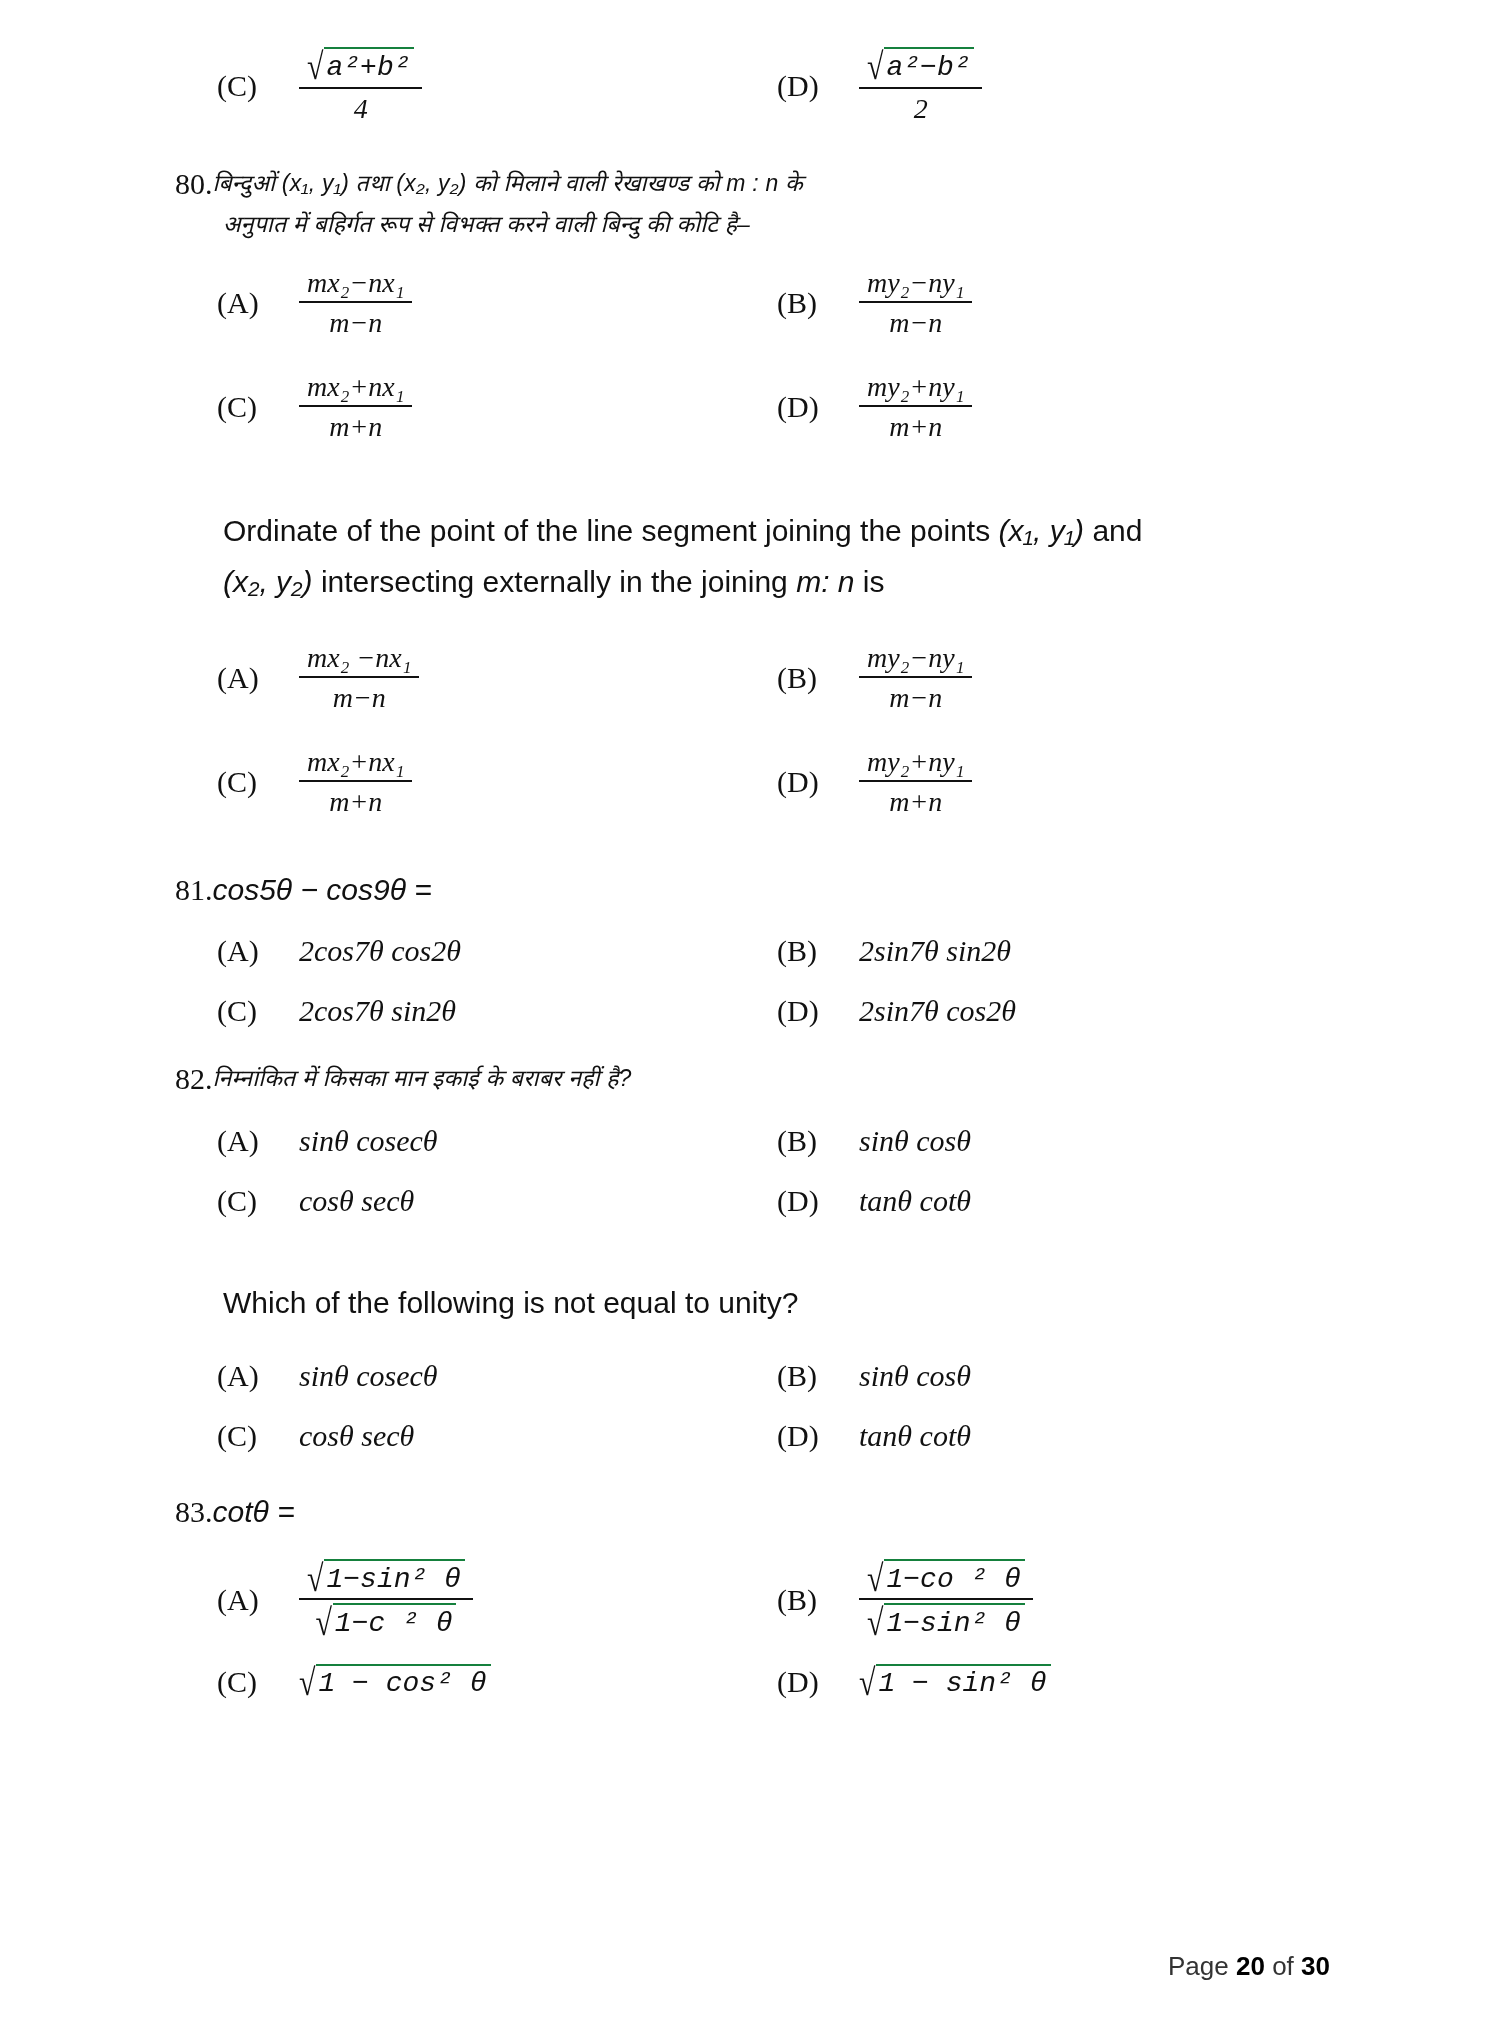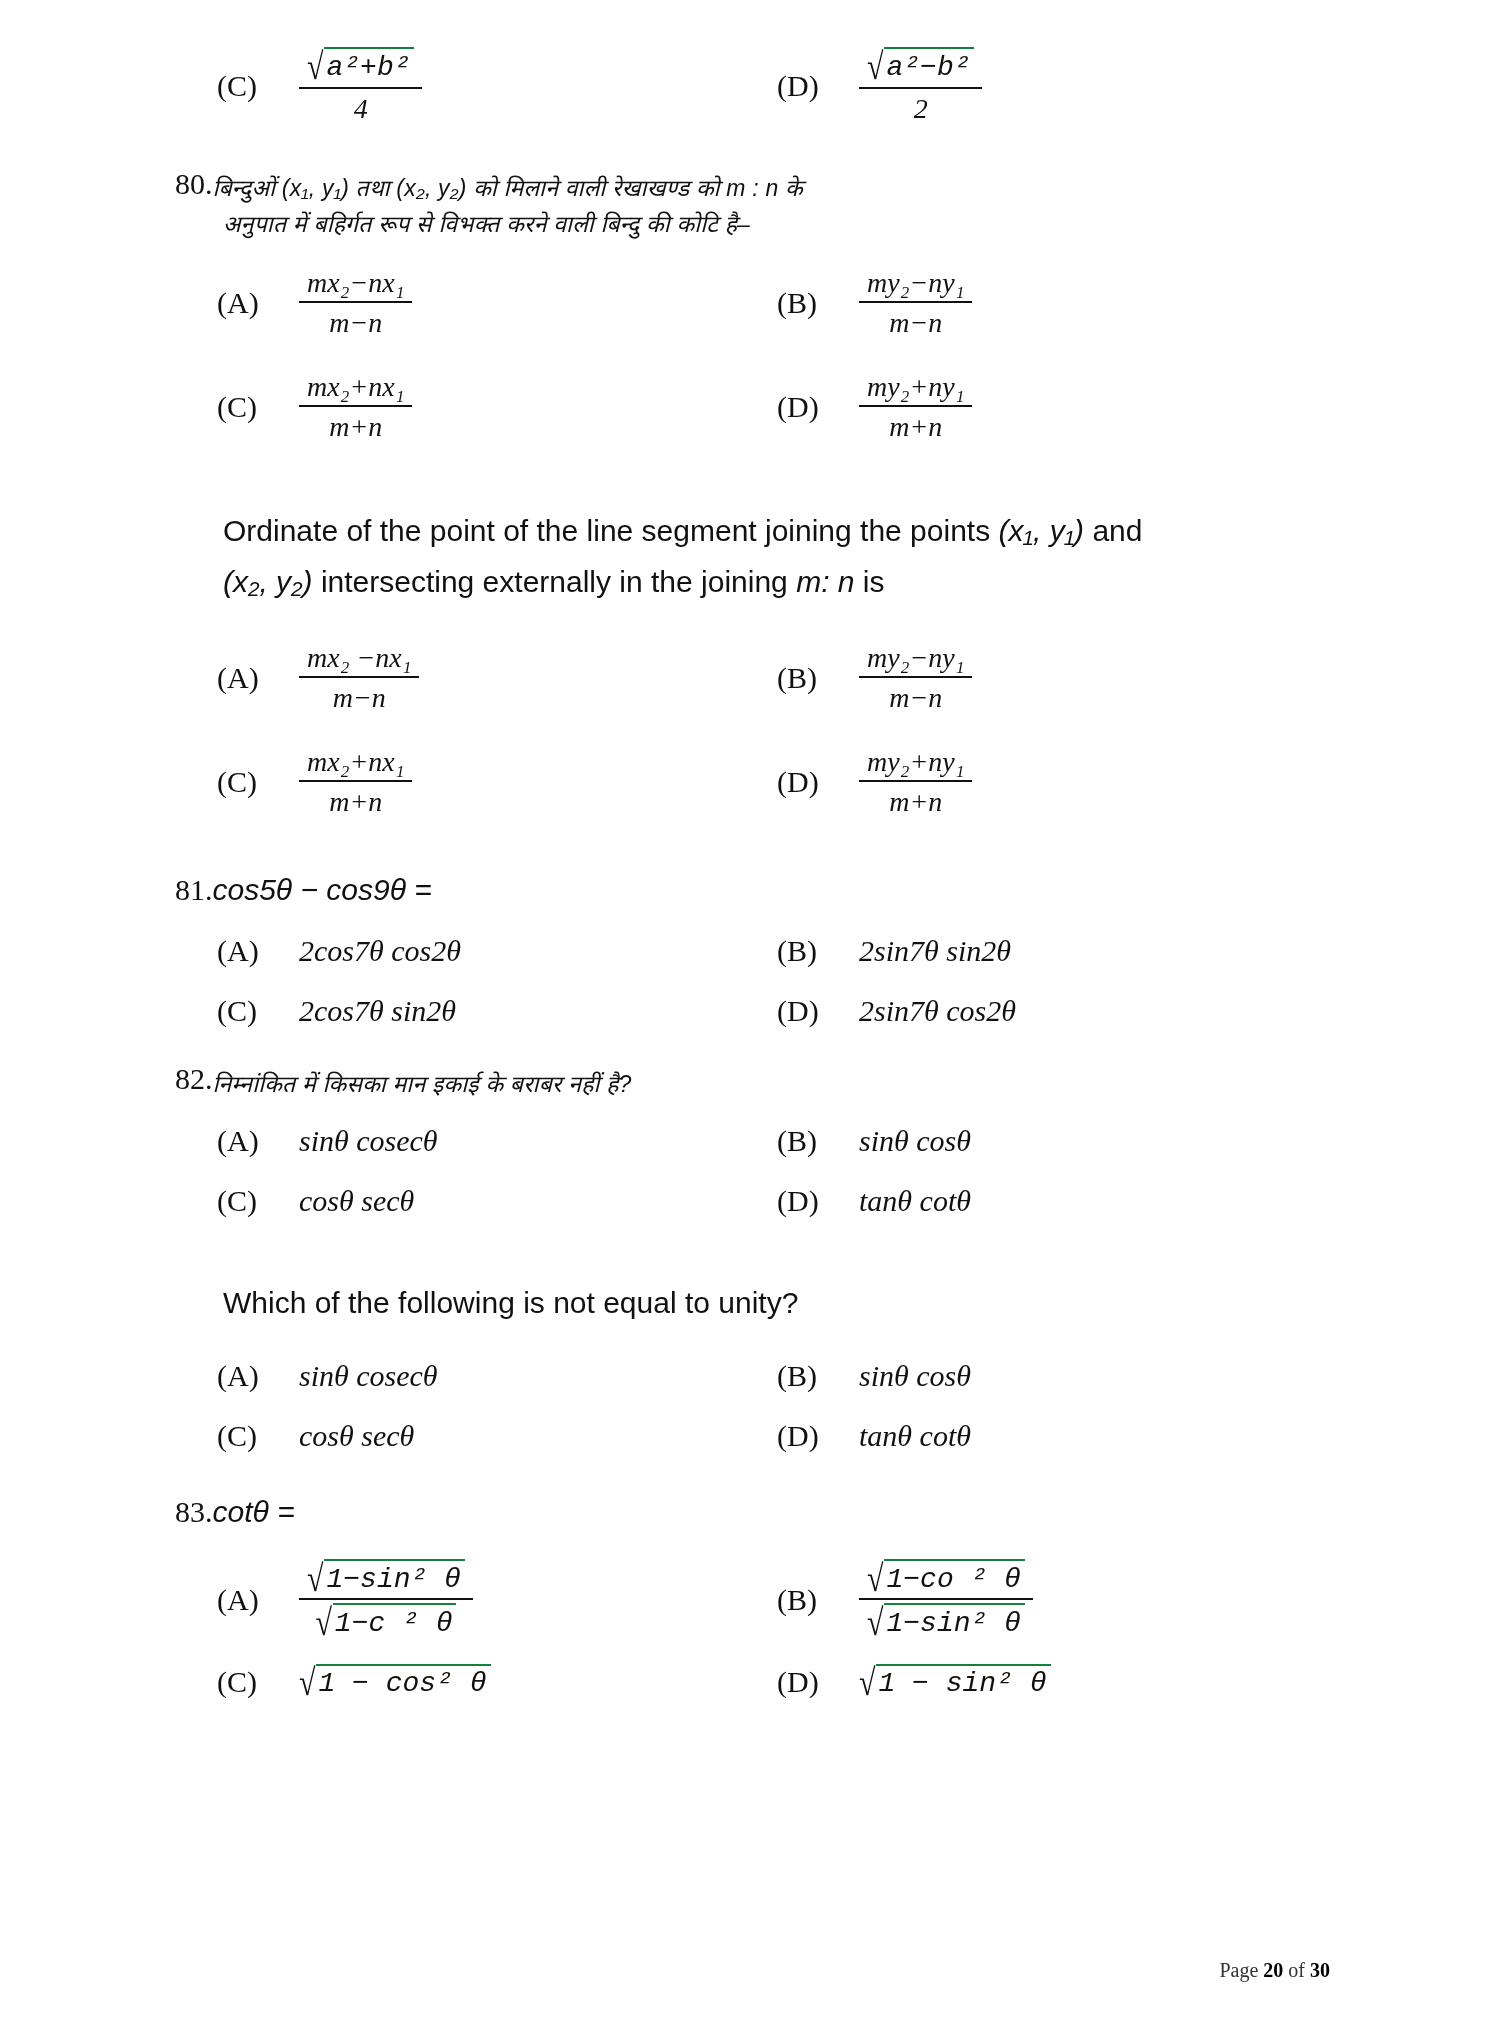--- a/index.html
+++ b/index.html
@@ -26,21 +26,21 @@
   .content {
     position: absolute;
     left: 175px;
     top: 34px;
     width: 1160px;
   }
 
   
   .qline {
     display: flex;
-    align-items: flex-end;
+    align-items: center;
     font-size: 30px;
     line-height: 1.45;
     margin-top: 20px;
   }
   .qnum {
     flex: 0 0 auto;
     white-space: pre;
   }
   .qtext {
     flex: 1 1 auto;
@@ -127,22 +127,22 @@
     padding: 2px 4px 0 2px;
     font-size: 28px;
     font-family: Liberation Mono, monospace;
   }
 
   
   .footer {
     position: absolute;
     right: 175px;
     bottom: 52px;
-    font-size: 20px;
-    font-family: Liberation Serif, serif;
+    font-size: 26px;
+    font-family: Liberation Sans, sans-serif;
     color: #333;
   }
   .footer b { font-weight: bold; color: #000; }
   .spacer-md { height: 30px; }
 </style>
 </head>
 <body>
 
 <div class="page">
   <div class="content">

